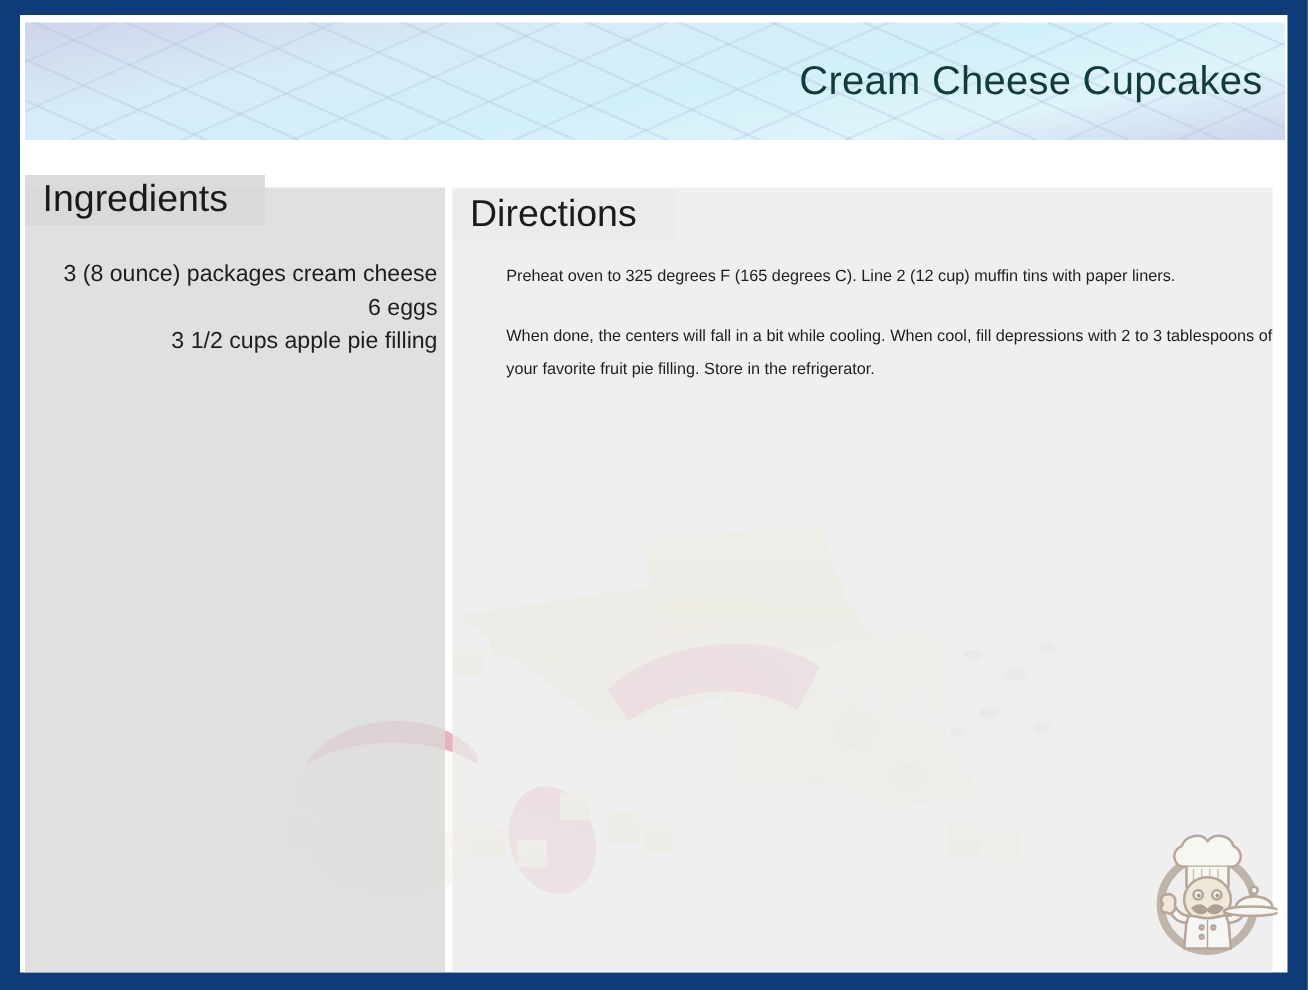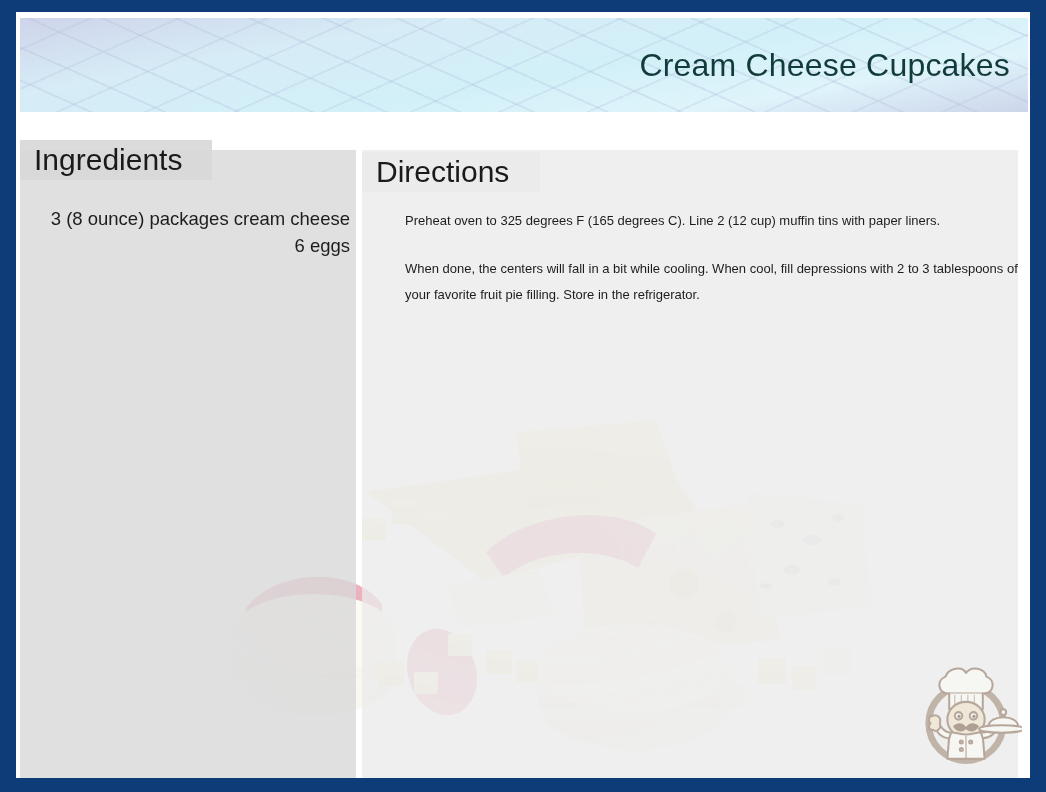--- a/index.html
+++ b/index.html
@@ -221,20 +221,21 @@
     <div class="col col-ingredients"></div>
 
     <div class="col col-directions"></div>
 
     <div class="heading-tab heading-ingredients">Ingredients</div>
     <div class="heading-tab heading-directions">Directions</div>
 
     <div class="ing-body">
       <div class="ing-line">3 (8 ounce) packages cream cheese</div>
       <div class="ing-line">6 eggs</div>
+      <div class="ing-line">3 1/2 cups apple pie filling</div>
     </div>
 
     <div class="dir-body">
       <p class="dir-para">Preheat oven to 325 degrees F (165 degrees C). Line 2 (12 cup) muffin tins with paper liners.</p>
       <p class="dir-para">When done, the centers will fall in a bit while cooling. When cool, fill depressions with 2 to 3 tablespoons of your favorite fruit pie filling. Store in the refrigerator.</p>
     </div>
 
     <svg class="chef-logo" viewBox="0 0 120 120" aria-hidden="true">
       <g fill="none" stroke="#8a6e55" stroke-width="2.2" stroke-linejoin="round" stroke-linecap="round">
         <circle cx="60" cy="70" r="40" fill="none" stroke="#8a6e55" stroke-width="7" opacity="0.85"></circle>

